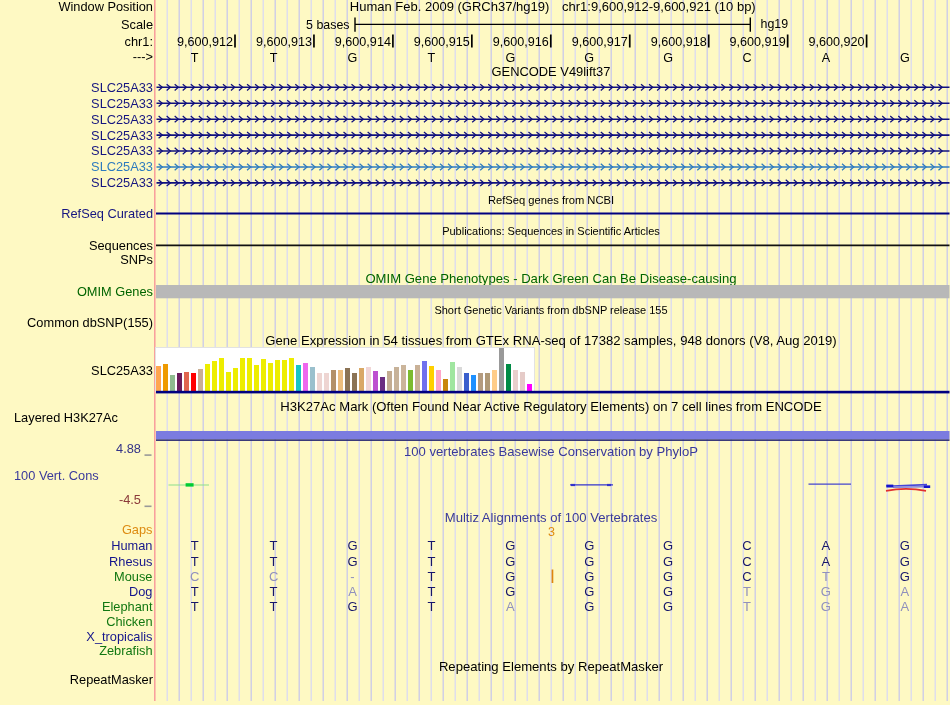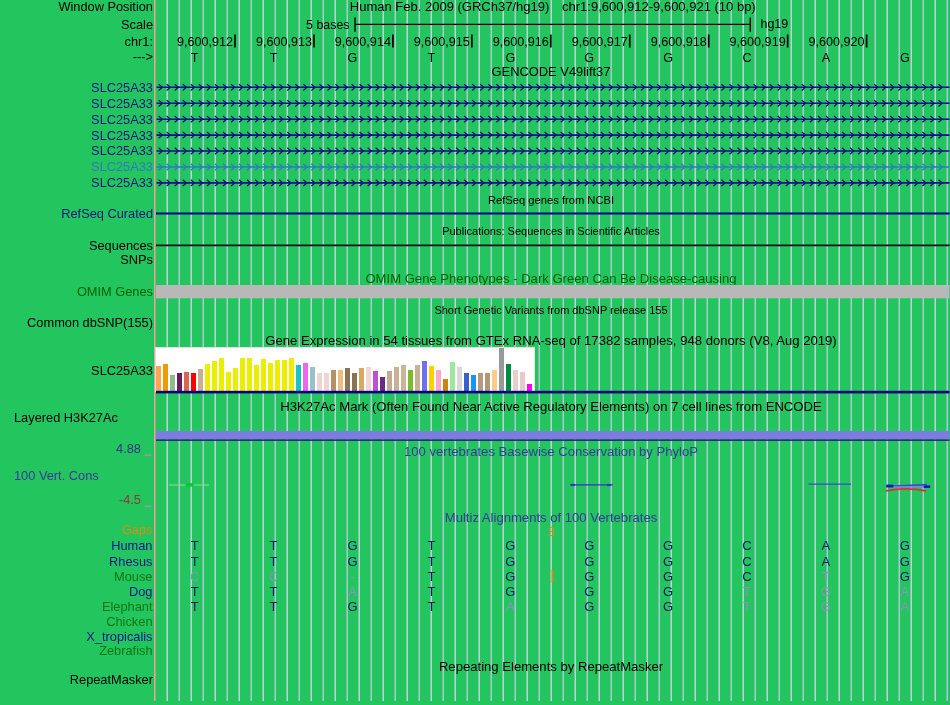--- a/index.html
+++ b/index.html
@@ -1,14 +1,14 @@
 <!DOCTYPE html>
 <html><head><meta charset="utf-8"><style>
 html,body{margin:0;padding:0;background:#fff;}
-#wrap{position:relative;width:950px;height:705px;background:#22c55e;overflow:hidden;}
+#wrap{position:relative;width:950px;height:705px;background:#fef9c3;overflow:hidden;}
 svg{font-family:"Liberation Sans",sans-serif;}
 </style></head><body>
 <div id="wrap">
 <svg width="950" height="705" viewBox="0 0 950 705">
 <g>
 <line x1="167.2" y1="0" x2="167.2" y2="701" stroke="#d9d9f3" stroke-width="1.25"></line>
 <line x1="179.2" y1="0" x2="179.2" y2="701" stroke="#c8c8ec" stroke-width="1.25"></line>
 <line x1="191.2" y1="0" x2="191.2" y2="701" stroke="#d9d9f3" stroke-width="1.25"></line>
 <line x1="203.2" y1="0" x2="203.2" y2="701" stroke="#c8c8ec" stroke-width="1.25"></line>
 <line x1="215.2" y1="0" x2="215.2" y2="701" stroke="#d9d9f3" stroke-width="1.25"></line>

